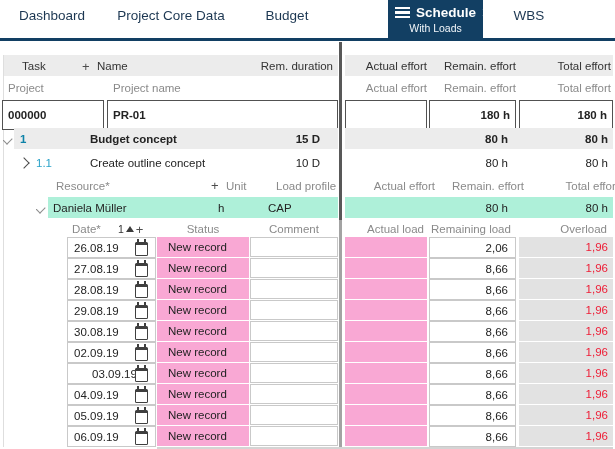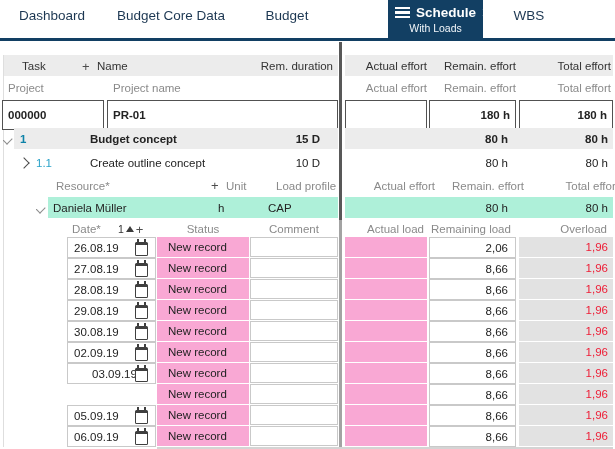--- a/index.html
+++ b/index.html
@@ -60,21 +60,21 @@
 </head>
 <body>
 
 <div class="stage">
 
   <div class="tabbar">
     <div class="tab" style="left:12px;width:80px;">
       <span>Dashboard</span>
     </div>
     <div class="tab" style="left:113px;width:116px;">
-      <span>Budget Core Data</span>
+      <span>Project Core Data</span>
     </div>
     <div class="tab" style="left:255px;width:64px;">
       <span>Budget</span>
     </div>
     <div class="tab-active">
       <div class="line1">
         <span class="burger">
             <span></span>
             <span></span>
             <span></span>
@@ -261,20 +261,24 @@
         <span class="cal"></span>
       </div>
     <div class="cell gfill" style="left:157px;width:92px;height:20px;padding-left:11px;">New record</div>
     <div class="cell lite" style="left:250px;width:88px;height:20px;"></div>
     <div class="cell gfill" style="left:345px;width:82px;height:20px;"></div>
     <div class="cell lite ra" style="left:429px;width:87px;padding-right:7px;">8,66</div>
     <div class="cell ofill ra red" style="left:519px;width:94px;height:20px;padding-right:5px;">1,96</div>
   </div>
 
   <div class="row" style="top:384px;height:21px;">
+    <div class="cell lite" style="left:67px;width:89px;padding-left:6px;">
+        <span>04.09.19</span>
+        <span class="cal"></span>
+      </div>
     <div class="cell gfill" style="left:157px;width:92px;height:20px;padding-left:11px;">New record</div>
     <div class="cell lite" style="left:250px;width:88px;height:20px;"></div>
     <div class="cell gfill" style="left:345px;width:82px;height:20px;"></div>
     <div class="cell lite ra" style="left:429px;width:87px;padding-right:7px;">8,66</div>
     <div class="cell ofill ra red" style="left:519px;width:94px;height:20px;padding-right:5px;">1,96</div>
   </div>
 
   <div class="row" style="top:405px;height:21px;">
     <div class="cell lite" style="left:67px;width:89px;padding-left:6px;">
         <span>05.09.19</span>

